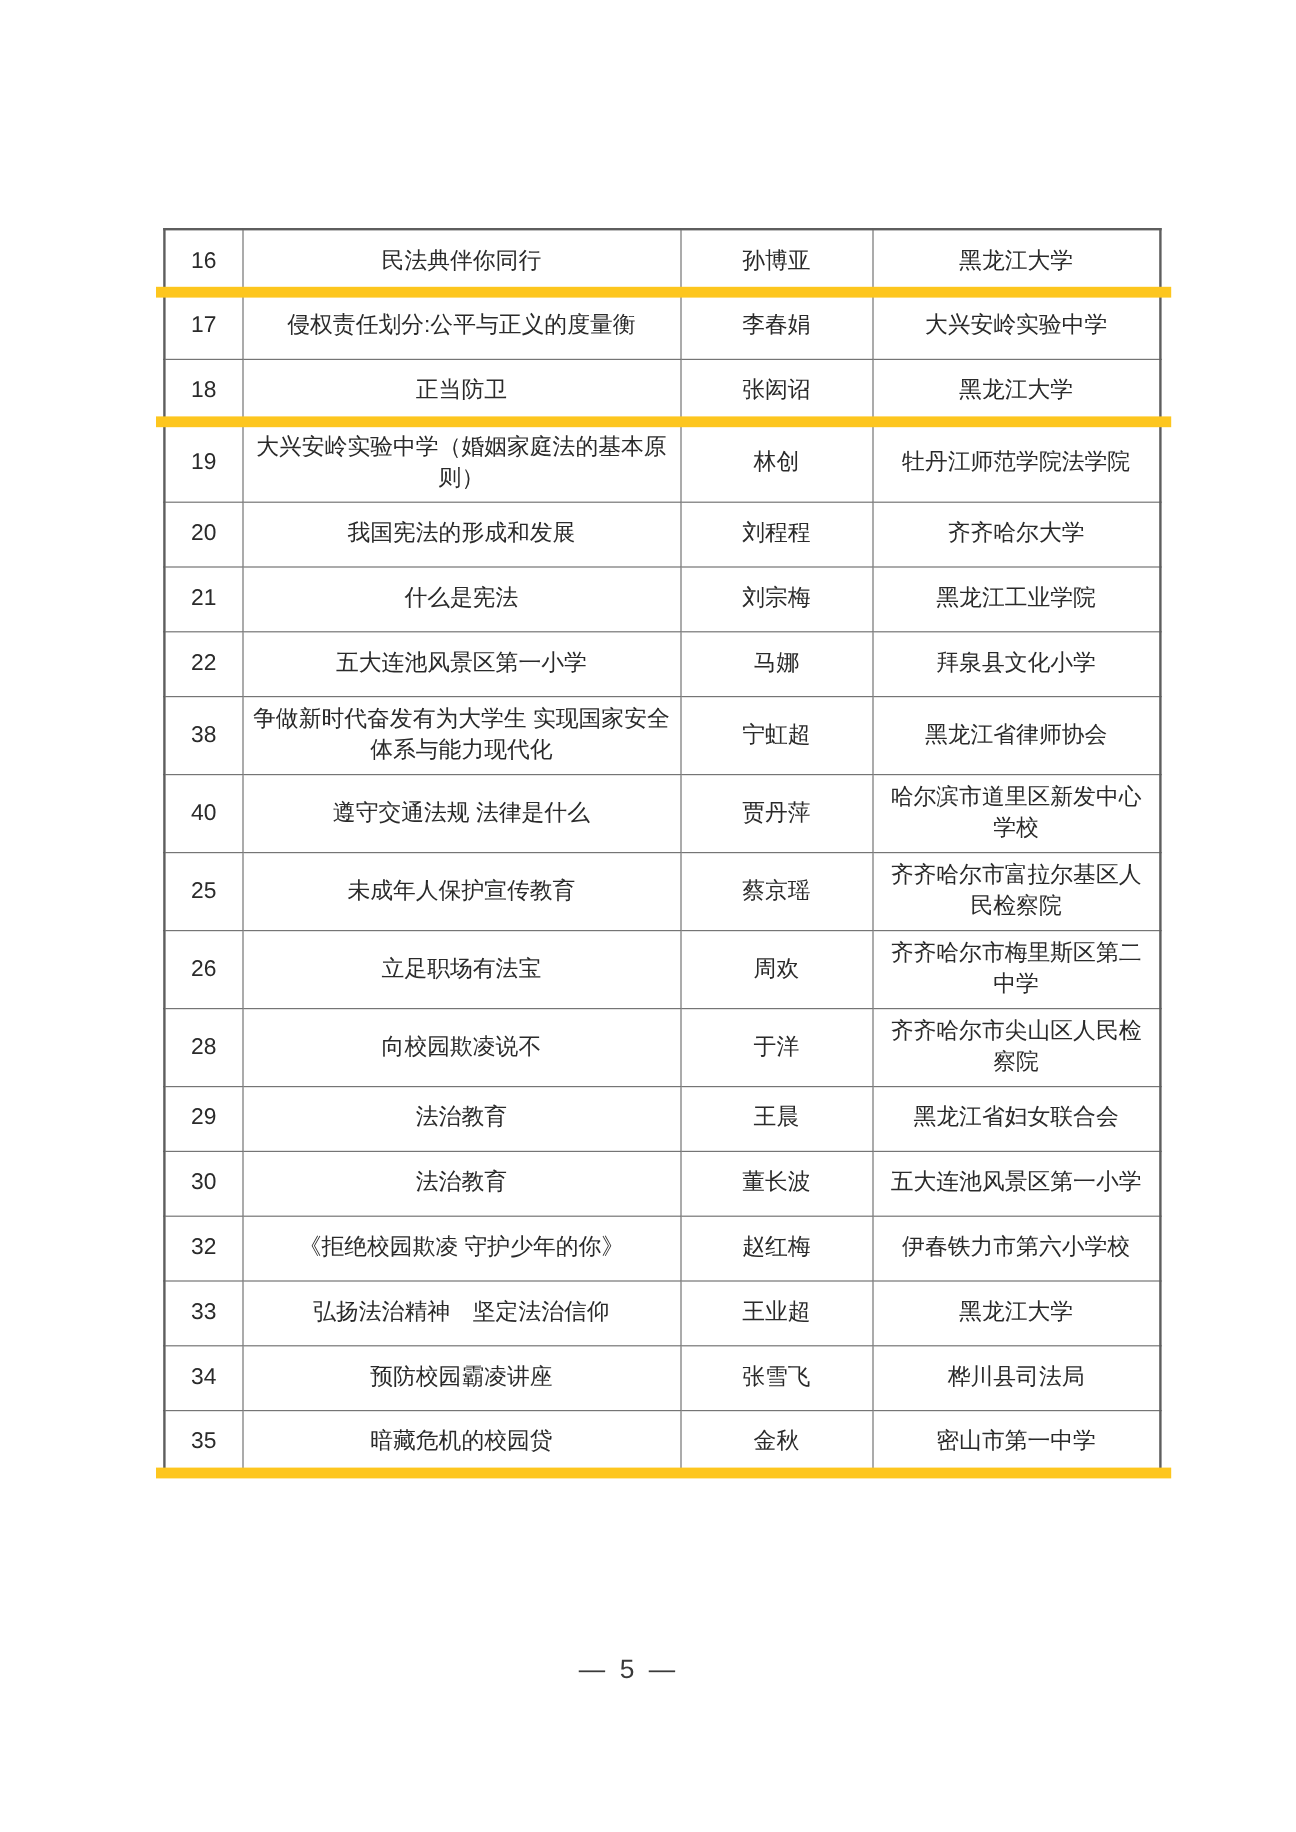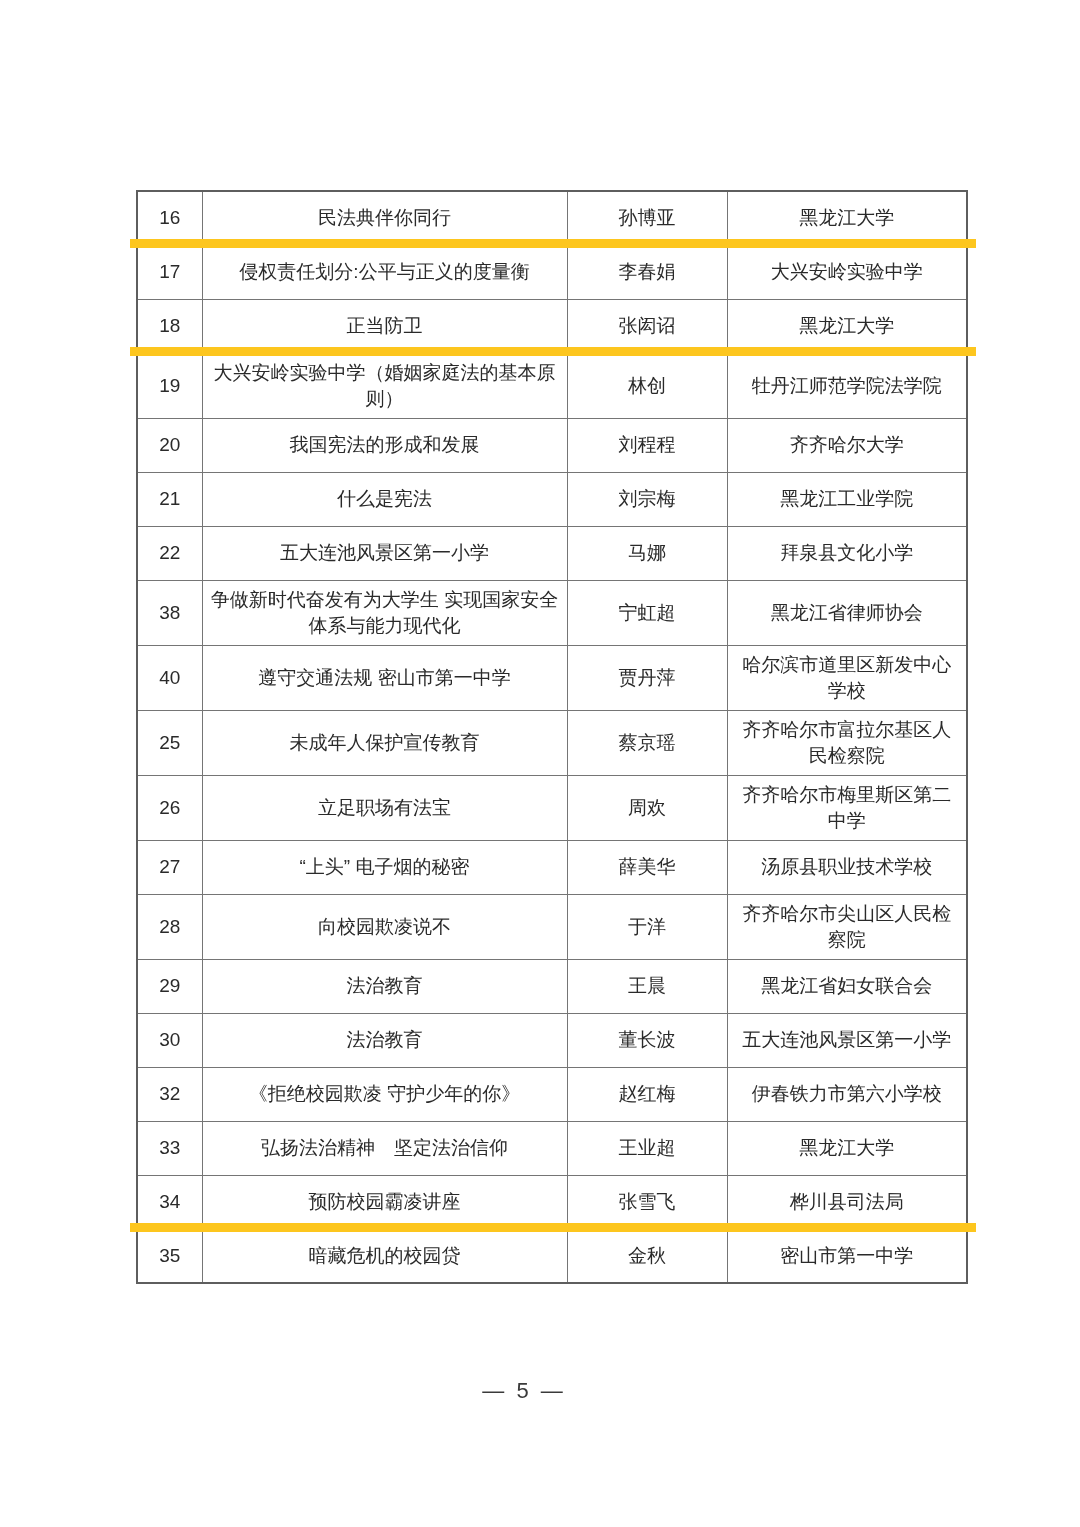--- a/index.html
+++ b/index.html
@@ -115,41 +115,35 @@
           <td class="col-institution">拜泉县文化小学</td>
         </tr>
         <tr>
           <td class="col-number">38</td>
           <td class="col-title">争做新时代奋发有为大学生 实现国家安全体系与能力现代化</td>
           <td class="col-name">宁虹超</td>
           <td class="col-institution">黑龙江省律师协会</td>
         </tr>
         <tr>
           <td class="col-number">40</td>
-          <td class="col-title">遵守交通法规 密山市第一中学</td>
+          <td class="col-title">遵守交通法规 法律是什么</td>
           <td class="col-name">贾丹萍</td>
           <td class="col-institution">哈尔滨市道里区新发中心学校</td>
         </tr>
         <tr>
           <td class="col-number">25</td>
           <td class="col-title">未成年人保护宣传教育</td>
           <td class="col-name">蔡京瑶</td>
           <td class="col-institution">齐齐哈尔市富拉尔基区人民检察院</td>
         </tr>
         <tr>
           <td class="col-number">26</td>
           <td class="col-title">立足职场有法宝</td>
           <td class="col-name">周欢</td>
           <td class="col-institution">齐齐哈尔市梅里斯区第二中学</td>
-        </tr>
-        <tr>
-          <td class="col-number">27</td>
-          <td class="col-title">“上头” 电子烟的秘密</td>
-          <td class="col-name">薛美华</td>
-          <td class="col-institution">汤原县职业技术学校</td>
         </tr>
         <tr>
           <td class="col-number">28</td>
           <td class="col-title">向校园欺凌说不</td>
           <td class="col-name">于洋</td>
           <td class="col-institution">齐齐哈尔市尖山区人民检察院</td>
         </tr>
         <tr>
           <td class="col-number">29</td>
           <td class="col-title">法治教育</td>

